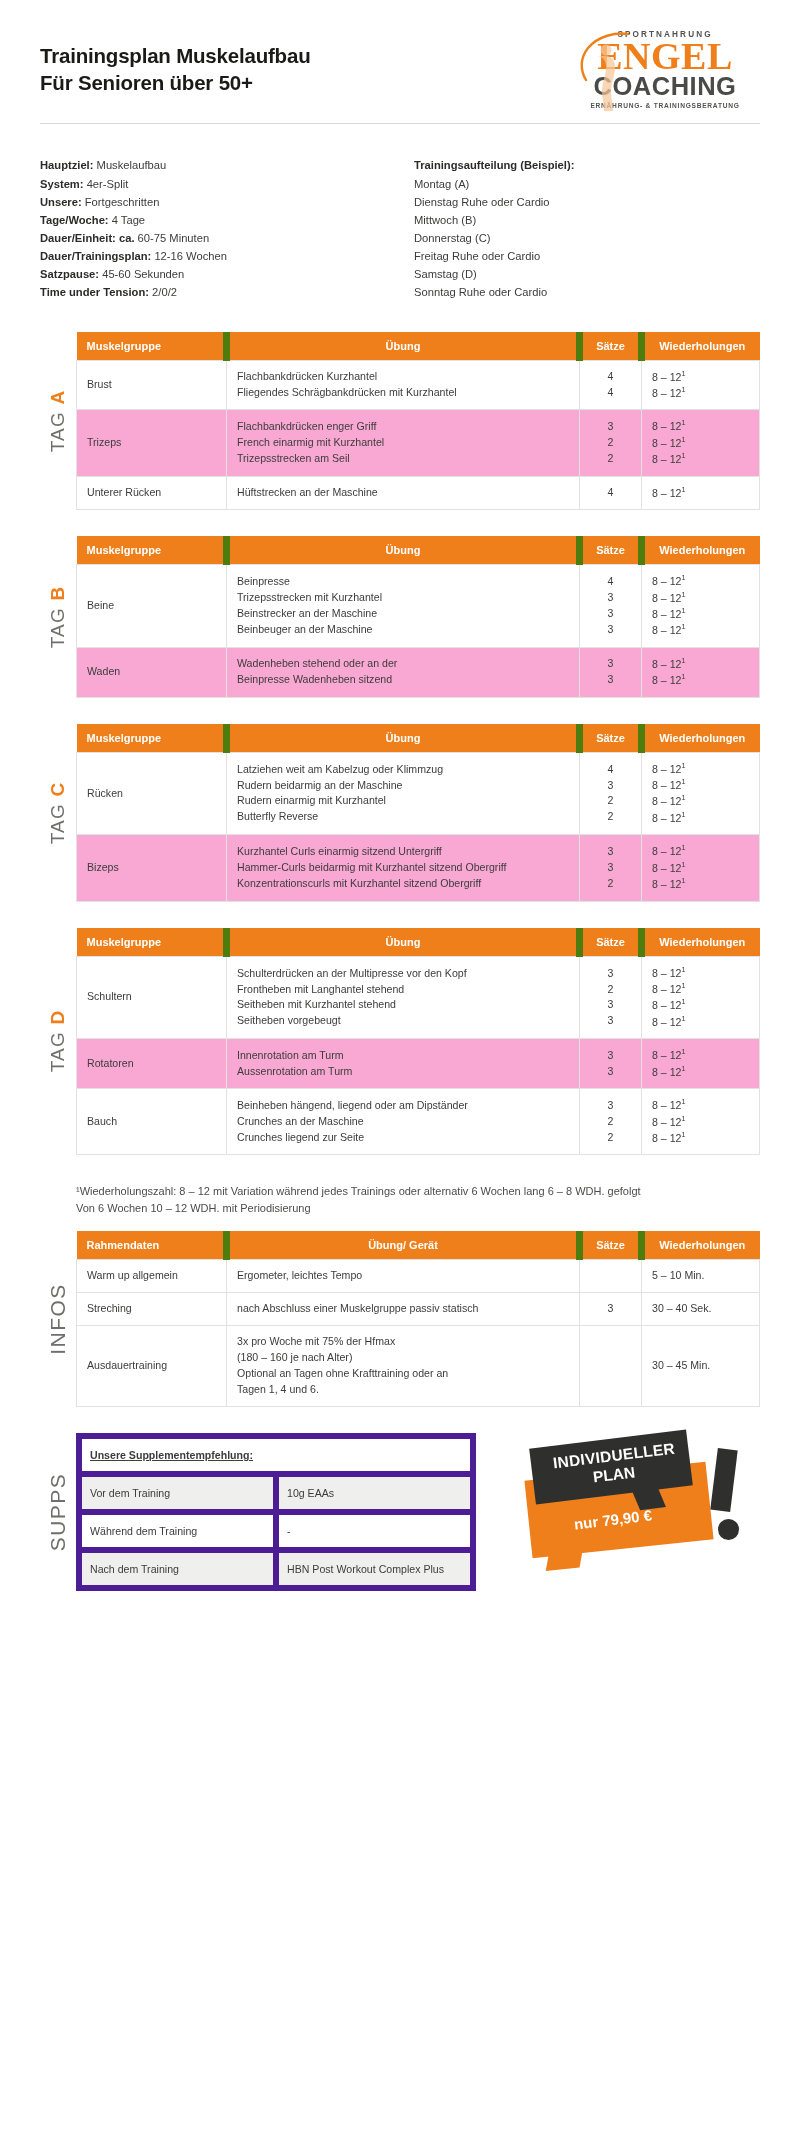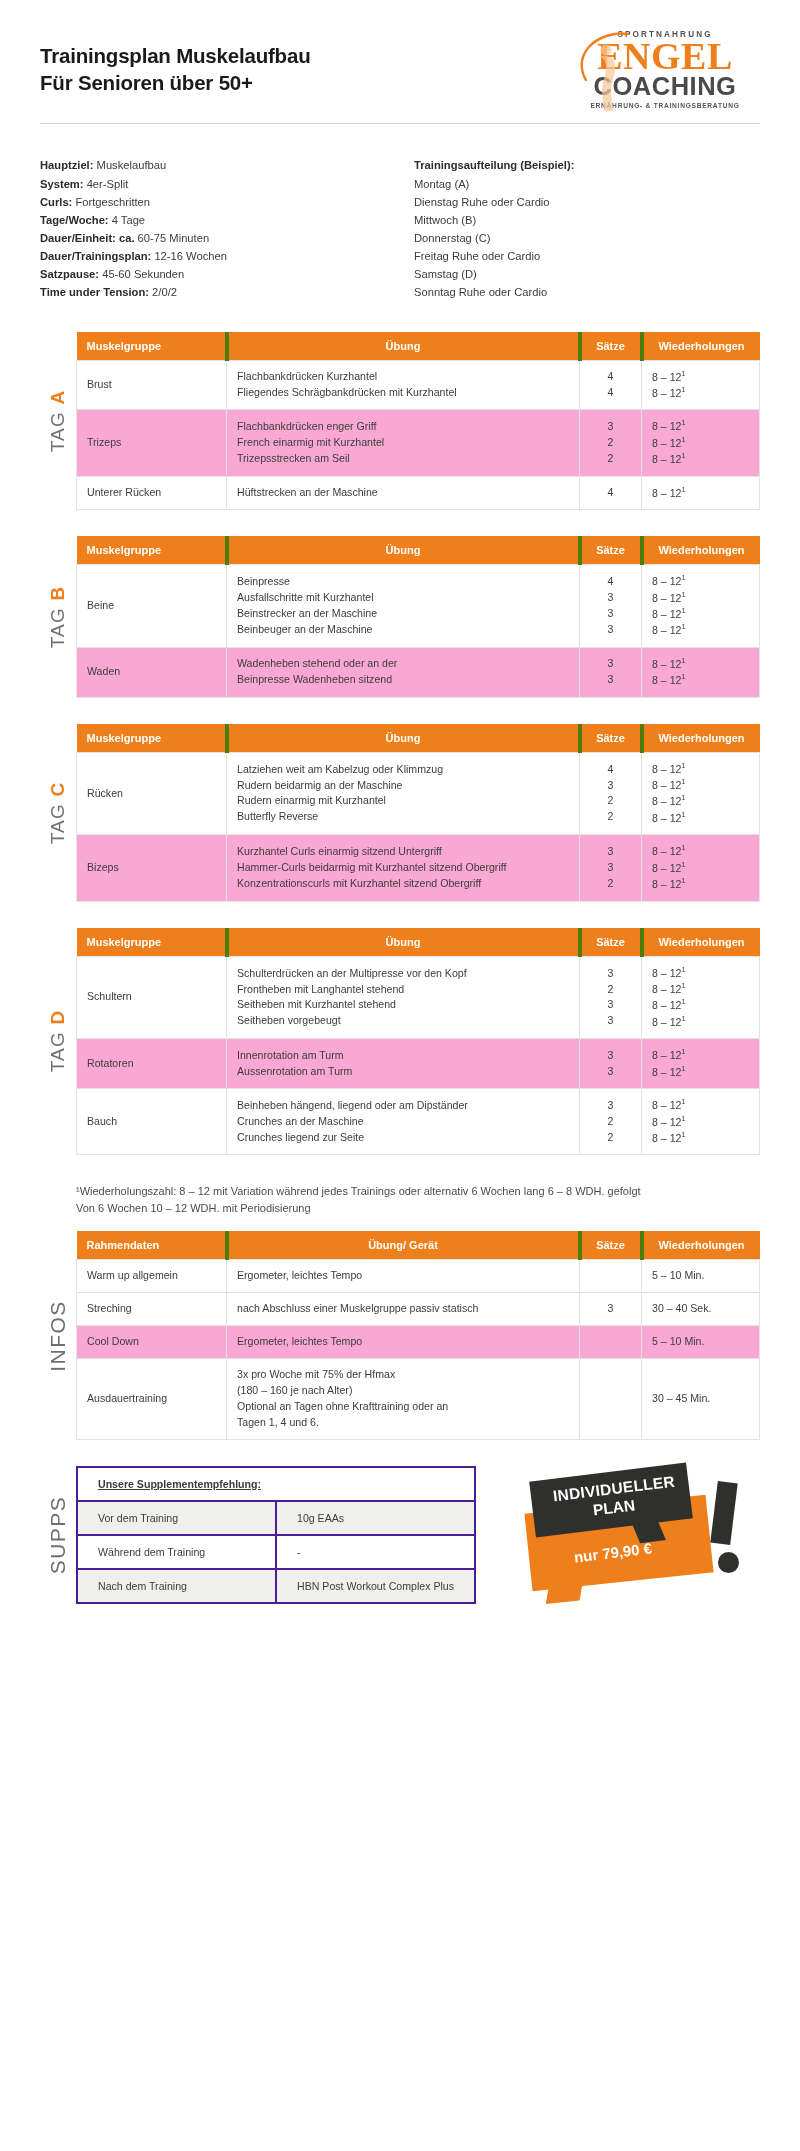--- a/index.html
+++ b/index.html
@@ -46,21 +46,21 @@
   .day-block { display: flex; margin-bottom: 26px; }
   .day-tag { width: 36px; flex: 0 0 36px; display: flex; align-items: center;
              justify-content: center; position: relative; }
   .day-tag-text { transform: rotate(-90deg); white-space: nowrap; font-size: 19px;
                   color: #6f6f6d; letter-spacing: 1.2px; font-weight: normal; }
   .day-tag-text .ltr { color: #ef7f1a; font-weight: bold; }
 
   table.plan { width: 100%; border-collapse: collapse; table-layout: fixed; }
   table.plan th {
     background: #ef7f1a; color: #ffffff; font-size: 11px; font-weight: bold;
-    padding: 8px 10px; text-align: center; border-right: 4px solid #4d7c0f;
+    padding: 8px 10px; text-align: center; border-right: 7px solid #4d7c0f;
   }
   table.plan th:first-child { text-align: left; }
   table.plan th:last-child { border-right: none; }
   table.plan td {
     font-size: 10.6px; color: #3c3c3b; padding: 8px 10px; vertical-align: middle;
     border: 1px solid #e2e2e0; line-height: 1.5;
   }
   table.plan tr.alt td { background: #f9a8d4; }
   td.c-group { width: 150px; }
   td.c-ex { }
@@ -79,22 +79,22 @@
   .infos-block { display: flex; margin-bottom: 26px; }
   .infos-tag-text { transform: rotate(-90deg); white-space: nowrap; font-size: 21px;
                     color: #6f6f6d; letter-spacing: 1.5px; }
 
   
   .supps-wrap { display: flex; }
   .supps-tag-text { transform: rotate(-90deg); white-space: nowrap; font-size: 21px;
                     color: #6f6f6d; letter-spacing: 1.5px; }
   .supps-main { display: flex; width: 100%; gap: 10px; }
   table.supps { width: 400px; border-collapse: collapse; table-layout: fixed; }
-  table.supps td { font-size: 10.6px; color: #3c3c3b; padding: 10px 20px;
-                   border: 2px solid #4c1d95; }
+  table.supps td { font-size: 10.6px; color: #3c3c3b; padding: 10px 8px;
+                   border: 6px solid #4c1d95; }
   table.supps tr.alt td { background: #efefee; margin-top: 12px; }
   td.sup-head { font-weight: bold; text-decoration: underline; color: #2b2b2a; }
   td.s-left { width: 160px; }
 
   
   .badge-area { position: relative; flex: 1; min-height: 120px; }
   .badge-orange { position: absolute; left: 42px; top: 38px; width: 182px; height: 78px;
                   background: #ef7f1a; transform: rotate(-6deg); }
   .badge-orange-tail { position: absolute; left: 62px; top: 110px; width: 34px; height: 26px;
                        background: #ef7f1a; transform: rotate(-6deg) skewX(-16deg); }
@@ -135,21 +135,21 @@
       <div class="logo-coaching">COACHING</div>
       <div class="logo-sub">ERNÄHRUNG- &amp; TRAININGSBERATUNG</div>
     </div>
   </div>
   <div class="header-rule"></div>
 
   <div class="meta">
     <div class="meta-col left" id="meta-left">
         <div class="meta-line"><b>Hauptziel:</b><span> Muskelaufbau</span></div>
         <div class="meta-line"><b>System:</b><span> 4er-Split</span></div>
-        <div class="meta-line"><b>Curls:</b><span> Fortgeschritten</span></div>
+        <div class="meta-line"><b>Unsere:</b><span> Fortgeschritten</span></div>
         <div class="meta-line"><b>Tage/Woche:</b><span> 4 Tage</span></div>
         <div class="meta-line"><b>Dauer/Einheit: ca.</b><span> 60-75 Minuten</span></div>
         <div class="meta-line"><b>Dauer/Trainingsplan:</b><span> 12-16 Wochen</span></div>
         <div class="meta-line"><b>Satzpause:</b><span> 45-60 Sekunden</span></div>
         <div class="meta-line"><b>Time under Tension:</b><span> 2/0/2</span></div>
       </div>
     <div class="meta-col right">
       <div class="meta-head">Trainingsaufteilung (Beispiel):</div>
       <div id="meta-right">
           <div class="meta-line">Montag (A)</div>
@@ -237,21 +237,21 @@
               <th>Übung</th>
               <th class="c-sets">Sätze</th>
               <th class="c-reps">Wiederholungen</th>
             </tr>
           </thead>
           <tbody>
             <tr>
               <td class="c-group">Beine</td>
               <td class="c-ex lines">
                 <div>Beinpresse</div>
-                <div>Ausfallschritte mit Kurzhantel</div>
+                <div>Trizepsstrecken mit Kurzhantel</div>
                 <div>Beinstrecker an der Maschine</div>
                 <div>Beinbeuger an der Maschine</div>
               </td>
               <td class="c-sets lines">
                 <div>4</div>
                 <div>3</div>
                 <div>3</div>
                 <div>3</div>
               </td>
               <td class="c-reps lines">
@@ -444,32 +444,20 @@
             <td class="c-ex lines">
               <div>nach Abschluss einer Muskelgruppe passiv statisch</div>
             </td>
             <td class="c-sets lines">
               <div>3</div>
             </td>
             <td class="c-reps lines">
               <div>30 – 40 Sek.</div>
             </td>
           </tr>
-          <tr class="alt">
-            <td class="c-group">Cool Down</td>
-            <td class="c-ex lines">
-              <div>Ergometer, leichtes Tempo</div>
-            </td>
-            <td class="c-sets lines">
-              <div>&nbsp;</div>
-            </td>
-            <td class="c-reps lines">
-              <div>5 – 10 Min.</div>
-            </td>
-          </tr>
           <tr>
             <td class="c-group">Ausdauertraining</td>
             <td class="c-ex lines">
               <div>3x pro Woche mit 75% der Hfmax</div>
               <div>(180 – 160 je nach Alter)</div>
               <div>Optional an Tagen ohne Krafttraining oder an</div>
               <div>Tagen 1, 4 und 6.</div>
             </td>
             <td class="c-sets lines">
               <div>&nbsp;</div>

